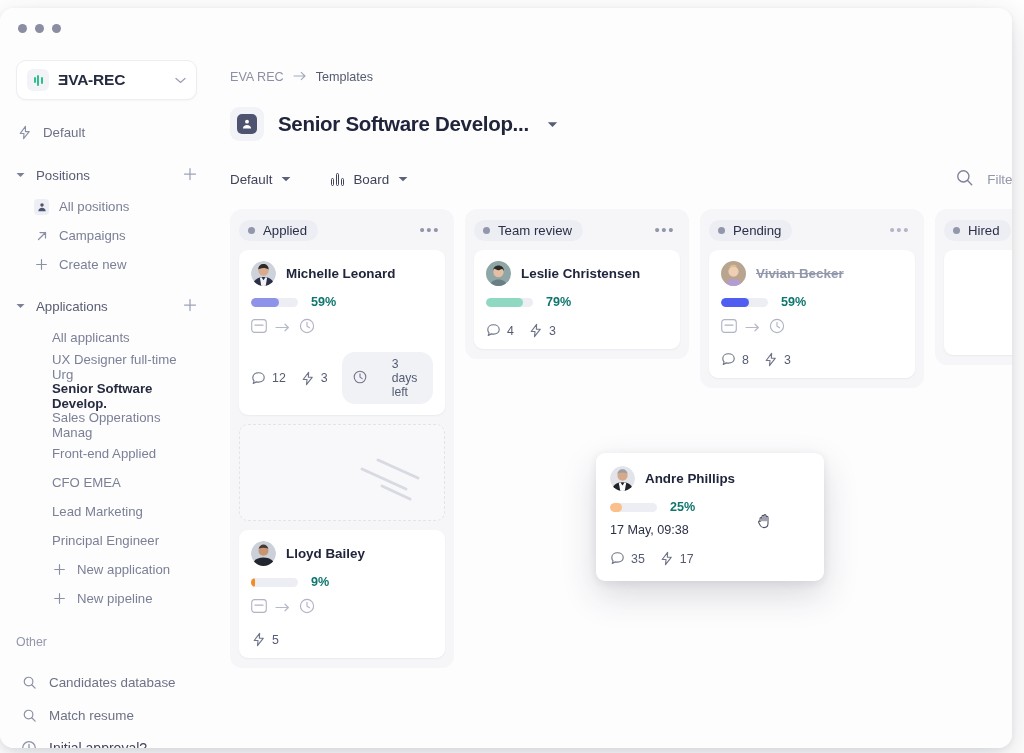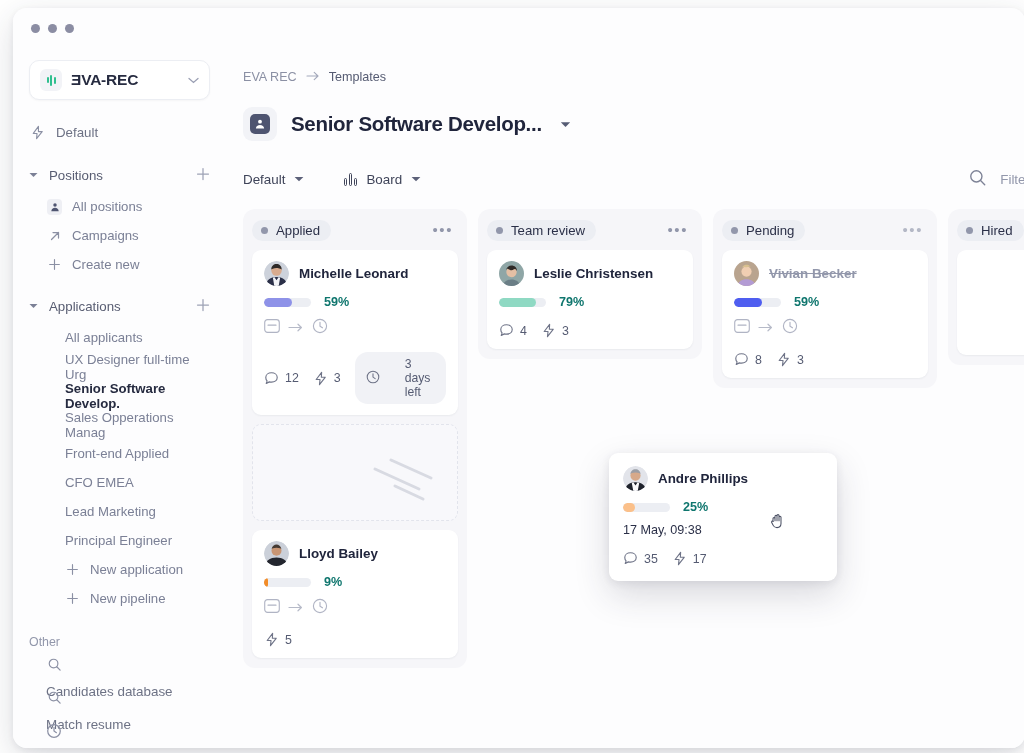--- a/index.html
+++ b/index.html
@@ -4,21 +4,21 @@
 <style>
   * { box-sizing: border-box; margin: 0; padding: 0; }
   html, body {
     width: 1024px; height: 753px;
     background: #ffffff;
     font-family: "Liberation Sans", sans-serif;
     overflow: hidden;
   }
   .app-window {
     position: absolute;
-    left: 13px; top: 8px;
+    left: 0; top: 8px;
     width: 1012px; height: 740px;
     background: #fdfdfe;
     border-radius: 14px;
     box-shadow: 0 10px 34px rgba(40,44,63,0.16), 0 2px 6px rgba(40,44,63,0.08);
     overflow: hidden;
   }
   
   .titlebar {
     height: 40px;
     display: flex; align-items: center;
@@ -92,22 +92,22 @@
   .sub.active { color: #262b40; font-weight: bold; }
   .avatar-chip {
     width: 16px; height: 16px; border-radius: 4px; background: #eeeff4;
     display: flex; align-items: center; justify-content: center;
   }
   .other-label {
     font-size: 12.4px; color: #9297ab; padding: 0 16px;
     margin-top: 22px; margin-bottom: 8px;
   }
   .other-item {
-    height: 33px; display: flex; align-items: flex-start; gap: 12px;
-    padding: 0 33px; font-size: 13.4px; color: #6d7285; cursor: pointer; flex-direction: column;
+    height: 33px; display: flex; align-items: flex-end; gap: 12px;
+    padding: 0 21px; font-size: 13.4px; color: #6d7285; cursor: pointer;
   }
   .other-item .ico { width: 16px; height: 16px; color: #8b90a4; display: flex; align-items: center; justify-content: center; }
 
   
   .main { flex: 1; background: #fdfdfe; position: relative; padding-left: 17px; }
   .crumbs { display: flex; align-items: center; gap: 9px; padding-top: 22px; font-size: 12.6px; }
   .crumb { color: #8b90a4; }
   .crumb.cur { color: #555b72; }
   .crumb-arrow { color: #a4a9bb; font-size: 12px; }
 

